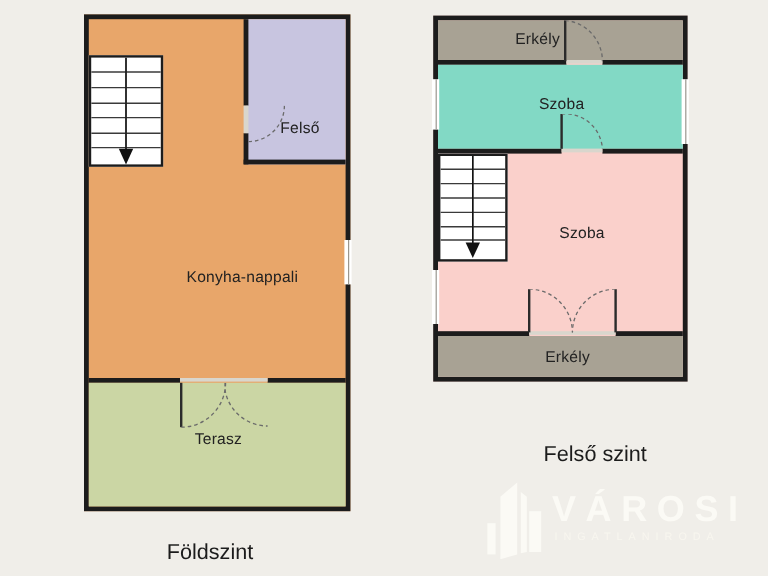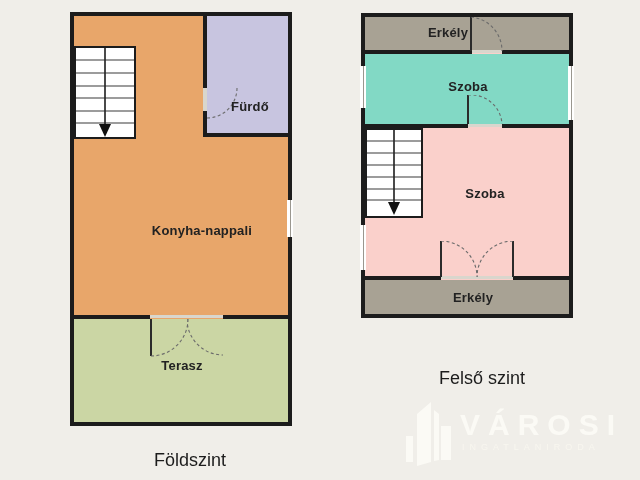--- a/index.html
+++ b/index.html
@@ -10,21 +10,21 @@
     color:#1f1f1f;
   }
   .abs{position:absolute;}
   .plan{position:absolute;box-sizing:border-box;border:4px solid #1c1c1c;}
   .wall{position:absolute;background:#1c1c1c;}
   .threshold{position:absolute;background:#d9d6cd;}
   .window{position:absolute;background:#ffffff;display:flex;align-items:center;justify-content:center;}
   .window .pane-v{width:1px;height:100%;background:#9a978f;}
   .leaf{position:absolute;background:#2b2b2b;}
   .room-label{
-    position:absolute;font-size:13px;font-weight:700;letter-spacing:.2px;
+    position:absolute;font-size:13px;font-weight:400;letter-spacing:.2px;
     text-align:center;color:#222;white-space:nowrap;
   }
   .caption{
     position:absolute;font-size:18px;font-weight:400;color:#1c1c1c;
     text-align:center;white-space:nowrap;
   }
   .fill{position:absolute;}
   svg{display:block;}
   .arc path{fill:none;stroke:#6b6b6b;stroke-width:1.1;stroke-dasharray:3 2.5;}
   .stairs{position:absolute;background:#ffffff;box-sizing:border-box;border:2px solid #1c1c1c;}
@@ -80,24 +80,24 @@
 <div class="fill" style="left: 74px; top: 319px; width: 214px; height: 103px; background-color: rgb(203, 214, 164);"></div>
 
 <div class="leaf" style="left:150px;top:319px;width:2px;height:37px;"></div>
 <svg class="abs arc" style="left:151px;top:319px;" width="38" height="38" viewBox="0 0 38 38">
   <path d="M 0 37 A 37 37 0 0 0 37 0"></path>
 </svg>
 <svg class="abs arc" style="left:187px;top:319px;" width="37" height="37" viewBox="0 0 37 37">
   <path d="M 0 0 A 36 36 0 0 0 36 36"></path>
 </svg>
 
-<div class="room-label" style="left:210px;top:99px;width:80px;">Fürdő</div>
+<div class="room-label" style="left:210px;top:99px;width:80px;">Felső</div>
 <div class="room-label" style="left:122px;top:223px;width:160px;">Konyha-nappali</div>
 <div class="room-label" style="left:122px;top:358px;width:120px;">Terasz</div>
-<div class="caption" style="left:120px;top:450px;width:140px;">Földszint</div>
+<div class="caption" style="left:105px;top:450px;width:140px;">Földszint</div>
 
 <div class="plan" style="left: 361px; top: 13px; width: 212px; height: 305px; background-color: rgb(250, 208, 203);"></div>
 
 <div class="fill" style="left: 365px; top: 17px; width: 204px; height: 33px; background-color: rgb(168, 162, 148);"></div>
 <div class="wall" style="left:365px;top:50px;width:107px;height:4px;"></div>
 <div class="wall" style="left:502px;top:50px;width:67px;height:4px;"></div>
 <div class="threshold" style="left:472px;top:50px;width:30px;height:3px;"></div>
 <div class="leaf" style="left:470px;top:17px;width:2px;height:34px;"></div>
 <svg class="abs arc" style="left:471px;top:17px;" width="32" height="35" viewBox="0 0 32 35">
   <path d="M 0 0 A 34 34 0 0 1 31 34"></path>
@@ -151,21 +151,21 @@
 <svg class="abs arc" style="left:477px;top:241px;" width="37" height="37" viewBox="0 0 37 37">
   <path d="M 36 0 A 36 36 0 0 0 0 36"></path>
 </svg>
 
 <div class="fill" style="left: 365px; top: 280px; width: 204px; height: 34px; background-color: rgb(168, 162, 148);"></div>
 
 <div class="room-label" style="left:398px;top:25px;width:100px;">Erkély</div>
 <div class="room-label" style="left:418px;top:79px;width:100px;">Szoba</div>
 <div class="room-label" style="left:435px;top:186px;width:100px;">Szoba</div>
 <div class="room-label" style="left:423px;top:290px;width:100px;">Erkély</div>
-<div class="caption" style="left:402px;top:368px;width:160px;">Felső szint</div>
+<div class="caption" style="left:416px;top:368px;width:160px;">Felső szint</div>
 
 <div class="abs" style="left:406px;top:398px;width:220px;height:70px;">
   <svg style="position:absolute;left:0;top:2px;" width="46" height="66" viewBox="0 0 46 66">
     <g fill="#fbfaf5">
       <rect x="0" y="36" width="7" height="26"></rect>
       <polygon points="11,14 25,2 25,62 11,66"></polygon>
       <polygon points="28,10 33,14 33,60 28,61"></polygon>
       <rect x="35" y="26" width="10" height="34"></rect>
     </g>
   </svg>

